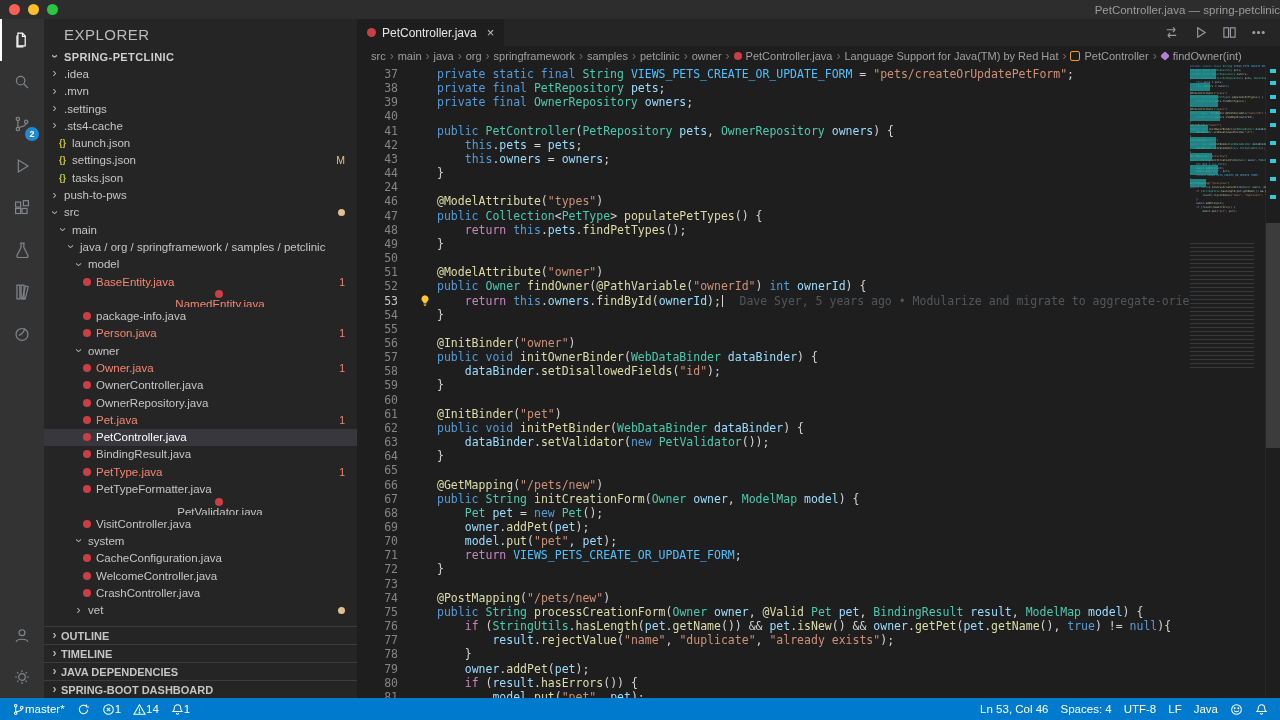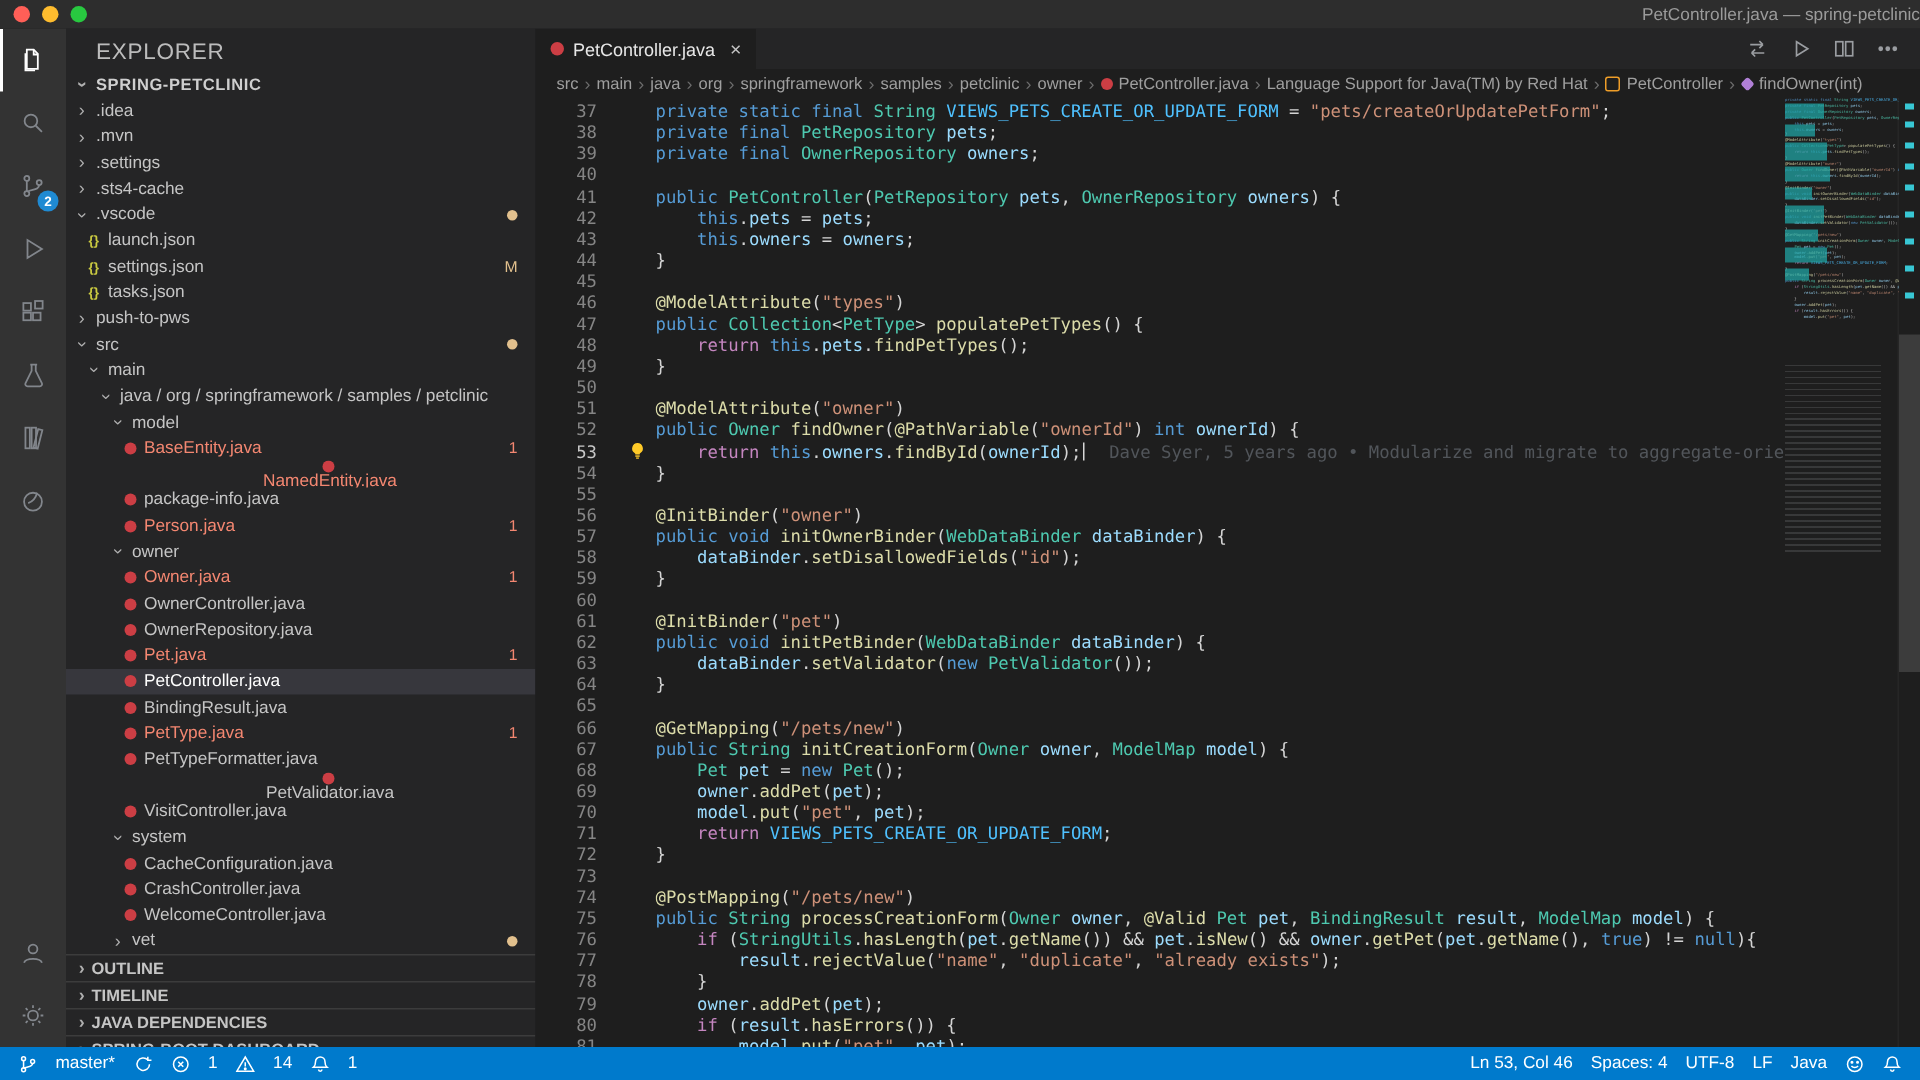--- a/index.html
+++ b/index.html
@@ -67,21 +67,21 @@
   #mini-code{position:relative;z-index:1}
   .mline{font-family:"DejaVu Sans Mono",monospace;font-size:2.6px;line-height:3.9px;white-space:pre;overflow:hidden;opacity:.85}
   .mini-noise{position:absolute;top:178px;left:0;width:64px;height:125px;background:repeating-linear-gradient(180deg,rgba(190,195,200,.16) 0 1px,transparent 1px 4px);z-index:0}
   .mhl{position:absolute;left:0;background:rgba(32,168,168,.72);z-index:2}
   .overview-ruler{position:absolute;right:0;top:0;width:14px;bottom:0;border-left:1px solid rgba(255,255,255,.04)}
   .rmark{position:absolute;right:4px;width:6px;height:4px;background:#38c7d4}
   .sb-thumb{position:absolute;right:0;width:14px;top:158px;height:225px;background:rgba(140,140,140,.28);cursor:pointer}
   
   .statusbar{height:22px;background:#007acc;display:flex;align-items:center;justify-content:space-between;font-size:11.5px;color:#fff;padding:0 6px}
   .sb-group{display:flex;align-items:center;height:22px}
-  .sbi{display:flex;align-items:center;gap:12px;padding:0 6px;height:22px;cursor:pointer}
+  .sbi{display:flex;align-items:center;gap:0;padding:0 6px;height:22px;cursor:pointer}
   .sbi svg{display:block}
 </style>
 </head>
 <body>
 
 <div class="window">
 
   <div class="titlebar">
     <div class="lights">
       <span class="light close"></span>
@@ -177,25 +177,20 @@
             <span class="tlabel">.mvn</span>
           </div>
           <div class="trow" style="padding-left: 4px;">
             <span class="twisty">›</span>
             <span class="tlabel">.settings</span>
           </div>
           <div class="trow" style="padding-left: 4px;">
             <span class="twisty">›</span>
             <span class="tlabel">.sts4-cache</span>
           </div>
-          <div class="trow" style="padding-left: 4px;">
-            <span class="twisty open">›</span>
-            <span class="tlabel">.vscode</span>
-            <span class="tdot"></span>
-          </div>
           <div class="trow" style="padding-left: 12px;">
             <span class="fi fjson">{}</span>
             <span class="tlabel">launch.json</span>
           </div>
           <div class="trow" style="padding-left: 12px;">
             <span class="fi fjson">{}</span>
             <span class="tlabel">settings.json</span>
             <span class="tbadge mod">M</span>
           </div>
           <div class="trow" style="padding-left: 12px;">
@@ -292,25 +287,25 @@
           <div class="trow" style="padding-left: 28px;">
             <span class="twisty open">›</span>
             <span class="tlabel">system</span>
           </div>
           <div class="trow" style="padding-left: 36px;">
             <span class="fi fjava"></span>
             <span class="tlabel">CacheConfiguration.java</span>
           </div>
           <div class="trow" style="padding-left: 36px;">
             <span class="fi fjava"></span>
+            <span class="tlabel">WelcomeController.java</span>
+          </div>
+          <div class="trow" style="padding-left: 36px;">
+            <span class="fi fjava"></span>
             <span class="tlabel">CrashController.java</span>
-          </div>
-          <div class="trow" style="padding-left: 36px;">
-            <span class="fi fjava"></span>
-            <span class="tlabel">WelcomeController.java</span>
           </div>
           <div class="trow" style="padding-left: 28px;">
             <span class="twisty">›</span>
             <span class="tlabel">vet</span>
             <span class="tdot"></span>
           </div>
         </div>
       <div class="sections" id="sections">
           <div class="srow">
             <span class="twisty">›</span>
@@ -422,21 +417,21 @@
       <div class="code-area">
         <div id="code">
             <div class="cline"><span class="ln">37</span><span class="deco"></span><span class="ctext"><span class="tk-k">private static final </span><span class="tk-t">String</span><span class="tk-n"> VIEWS_PETS_CREATE_OR_UPDATE_FORM</span><span class="tk-p"> = </span><span class="tk-s">"pets/createOrUpdatePetForm"</span><span class="tk-p">;</span></span></div>
             <div class="cline"><span class="ln">38</span><span class="deco"></span><span class="ctext"><span class="tk-k">private final </span><span class="tk-t">PetRepository</span><span class="tk-v"> pets</span><span class="tk-p">;</span></span></div>
             <div class="cline"><span class="ln">39</span><span class="deco"></span><span class="ctext"><span class="tk-k">private final </span><span class="tk-t">OwnerRepository</span><span class="tk-v"> owners</span><span class="tk-p">;</span></span></div>
             <div class="cline"><span class="ln">40</span><span class="deco"></span><span class="ctext"></span></div>
             <div class="cline"><span class="ln">41</span><span class="deco"></span><span class="ctext"><span class="tk-k">public </span><span class="tk-t">PetController</span><span class="tk-p">(</span><span class="tk-t">PetRepository</span><span class="tk-v"> pets</span><span class="tk-p">, </span><span class="tk-t">OwnerRepository</span><span class="tk-v"> owners</span><span class="tk-p">) {</span></span></div>
             <div class="cline"><span class="ln">42</span><span class="deco"></span><span class="ctext"><span class="tk-p">    </span><span class="tk-k">this</span><span class="tk-p">.</span><span class="tk-v">pets</span><span class="tk-p"> = </span><span class="tk-v">pets</span><span class="tk-p">;</span></span></div>
             <div class="cline"><span class="ln">43</span><span class="deco"></span><span class="ctext"><span class="tk-p">    </span><span class="tk-k">this</span><span class="tk-p">.</span><span class="tk-v">owners</span><span class="tk-p"> = </span><span class="tk-v">owners</span><span class="tk-p">;</span></span></div>
             <div class="cline"><span class="ln">44</span><span class="deco"></span><span class="ctext"><span class="tk-p">}</span></span></div>
-            <div class="cline"><span class="ln">45</span><span class="deco"></span><span class="ctext"></span></div>
+            <div class="cline"><span class="ln">24</span><span class="deco"></span><span class="ctext"></span></div>
             <div class="cline"><span class="ln">46</span><span class="deco"></span><span class="ctext"><span class="tk-a">@ModelAttribute</span><span class="tk-p">(</span><span class="tk-s">"types"</span><span class="tk-p">)</span></span></div>
             <div class="cline"><span class="ln">47</span><span class="deco"></span><span class="ctext"><span class="tk-k">public </span><span class="tk-t">Collection</span><span class="tk-p">&lt;</span><span class="tk-t">PetType</span><span class="tk-p">&gt; </span><span class="tk-f">populatePetTypes</span><span class="tk-p">() {</span></span></div>
             <div class="cline"><span class="ln">48</span><span class="deco"></span><span class="ctext"><span class="tk-p">    </span><span class="tk-c">return </span><span class="tk-k">this</span><span class="tk-p">.</span><span class="tk-v">pets</span><span class="tk-p">.</span><span class="tk-f">findPetTypes</span><span class="tk-p">();</span></span></div>
             <div class="cline"><span class="ln">49</span><span class="deco"></span><span class="ctext"><span class="tk-p">}</span></span></div>
             <div class="cline"><span class="ln">50</span><span class="deco"></span><span class="ctext"></span></div>
             <div class="cline"><span class="ln">51</span><span class="deco"></span><span class="ctext"><span class="tk-a">@ModelAttribute</span><span class="tk-p">(</span><span class="tk-s">"owner"</span><span class="tk-p">)</span></span></div>
             <div class="cline"><span class="ln">52</span><span class="deco"></span><span class="ctext"><span class="tk-k">public </span><span class="tk-t">Owner</span><span class="tk-p"> </span><span class="tk-f">findOwner</span><span class="tk-p">(</span><span class="tk-a">@PathVariable</span><span class="tk-p">(</span><span class="tk-s">"ownerId"</span><span class="tk-p">) </span><span class="tk-k">int</span><span class="tk-v"> ownerId</span><span class="tk-p">) {</span></span></div>
             <div class="cline cur"><span class="ln">53</span><span class="deco"><svg width="12" height="13" viewBox="0 0 14 14">
                   <path fill="#ffca28" d="M7 1a4.2 4.2 0 0 1 2.3 7.7c-.4.3-.6.6-.6 1V10H5.3v-.3c0-.4-.2-.7-.6-1A4.2 4.2 0 0 1 7 1z"></path>
                   <rect x="5.3" y="10.6" width="3.4" height="1.1" fill="#ffca28"></rect>

